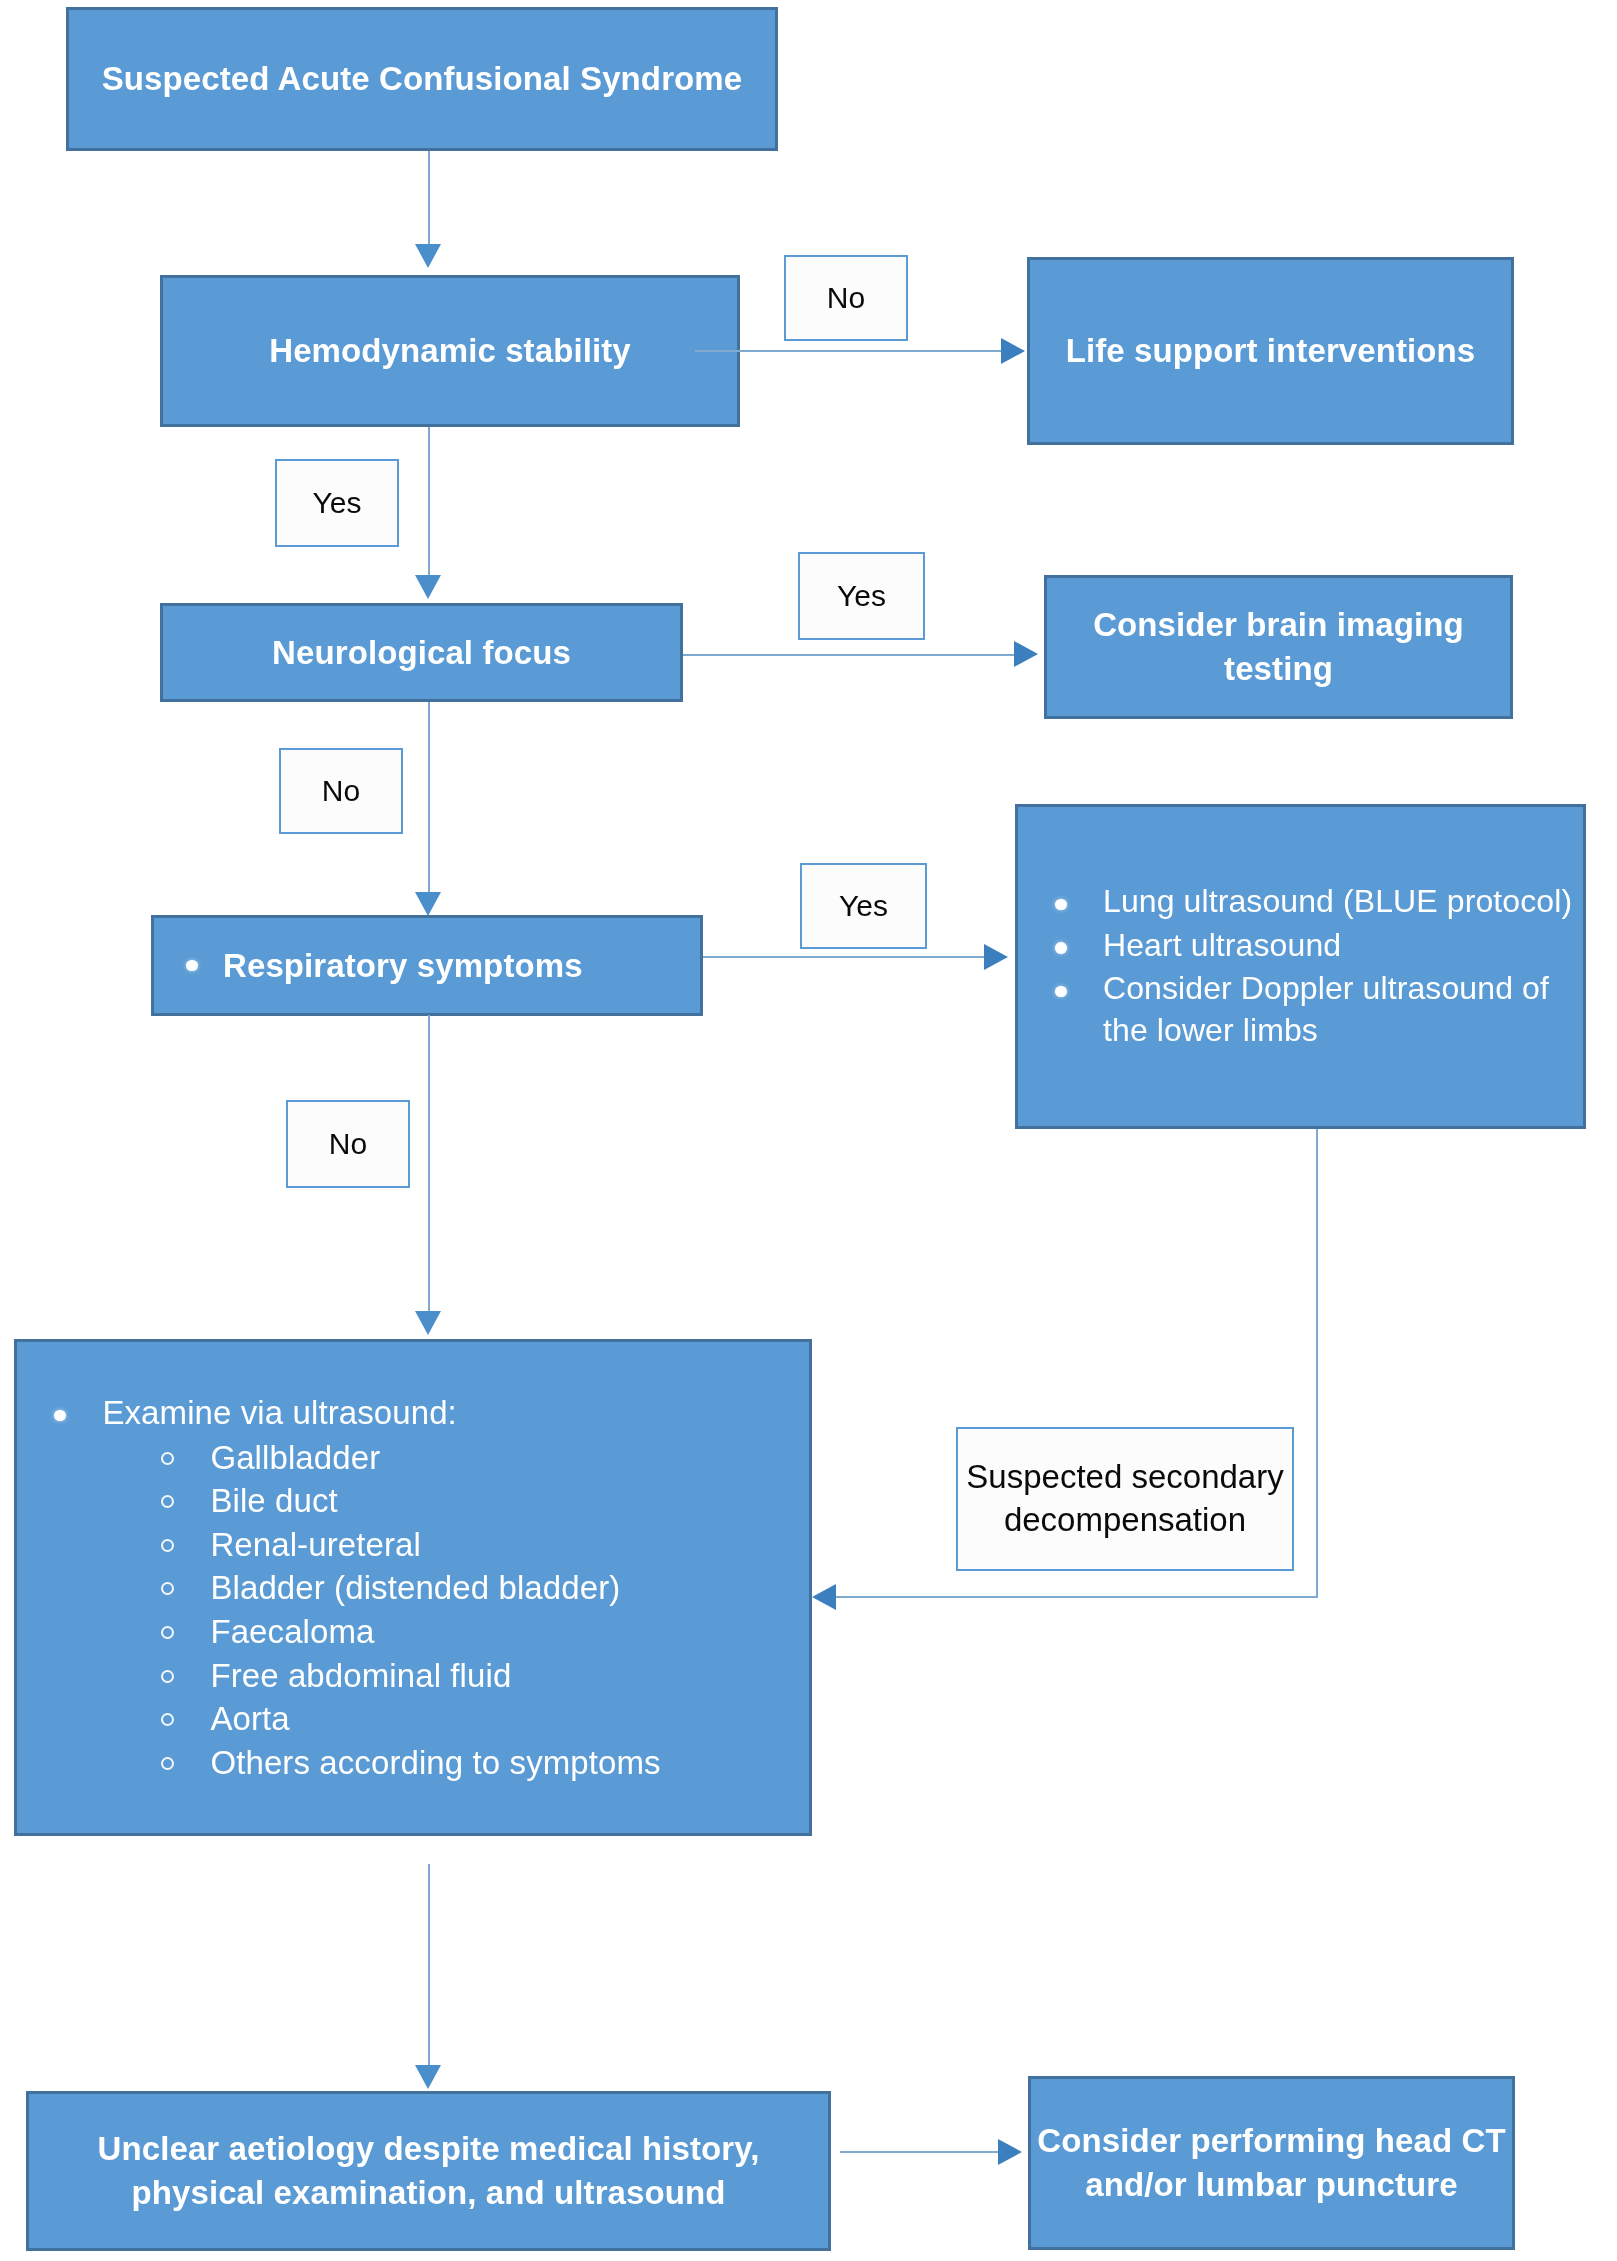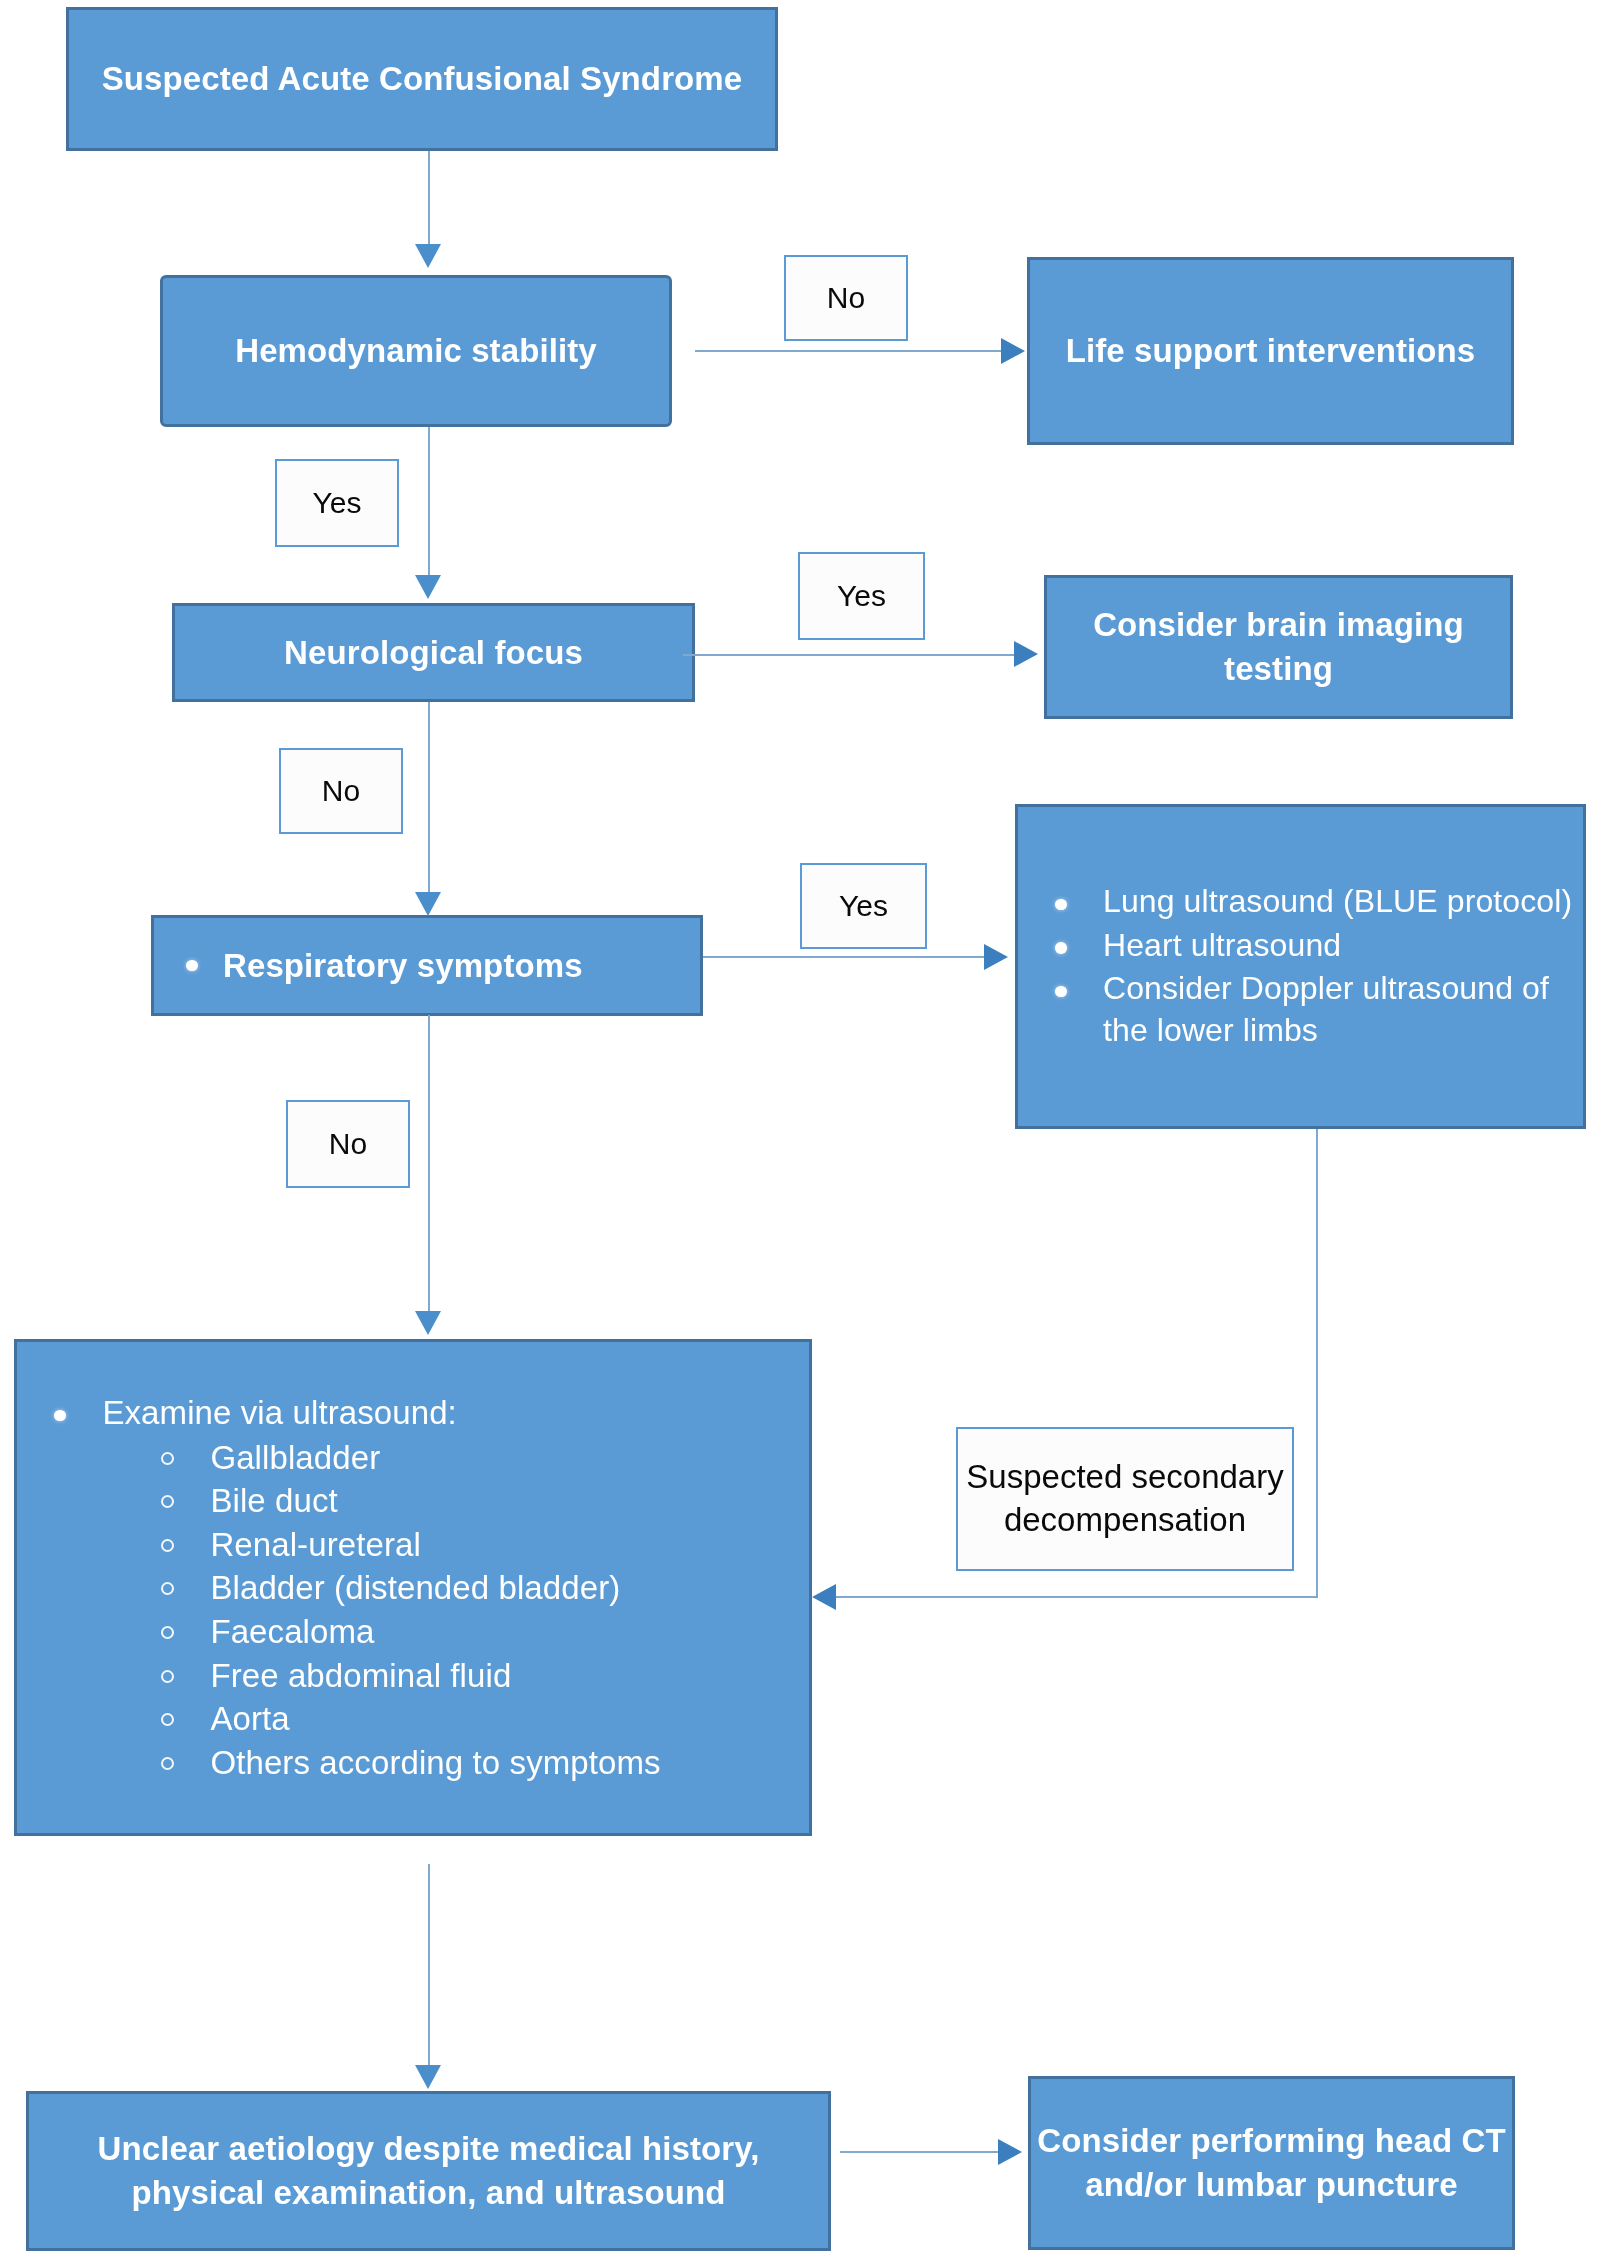--- a/index.html
+++ b/index.html
@@ -132,41 +132,41 @@
 
 <div id="canvas">
 
   <div class="pbox center" style="left:66px; top:7.2px; width:712px; height:144px;">
     <div class="txt">Suspected Acute Confusional Syndrome</div>
   </div>
 
   <div class="vline" style="left:428px; top:151px; width:2.2px; height:97px;"></div>
   <div class="arrow down" style="left:415px; top:244px;"></div>
 
-  <div class="pbox center" style="left:160px; top:275px; width:512px; height:152px;border-radius:6px;">
+  <div class="pbox center" style="left:160px; top:275px; width:580px; height:152px;">
     <div class="txt">Hemodynamic stability</div>
   </div>
 
   <div class="hline" style="left:695px; top:350px; width:327px; height:2.2px;"></div>
   <div class="arrow right" style="left:1001px; top:338px;"></div>
   <div class="lbl" style="left:784px; top:255px; width:124px; height:86px;">
     <span>No</span>
   </div>
 
   <div class="pbox center" style="left:1027px; top:257px; width:487px; height:188px;">
     <div class="txt">Life support interventions</div>
   </div>
 
   <div class="vline" style="left:428px; top:427px; width:2.2px; height:152px;"></div>
   <div class="arrow down" style="left:415px; top:575px;"></div>
   <div class="lbl" style="left:275px; top:459px; width:124px; height:88px;">
     <span>Yes</span>
   </div>
 
-  <div class="pbox center" style="left:160px; top:603px; width:523px; height:99px;margin-left:12px;">
+  <div class="pbox center" style="left:160px; top:603px; width:523px; height:99px;">
     <div class="txt">Neurological focus</div>
   </div>
 
   <div class="hline" style="left:683px; top:654px; width:352px; height:2.2px;"></div>
   <div class="arrow right" style="left:1014px; top:641px;"></div>
   <div class="lbl" style="left:798px; top:552px; width:127px; height:88px;">
     <span>Yes</span>
   </div>
 
   <div class="pbox center" style="left:1044px; top:575px; width:469px; height:144px;">

